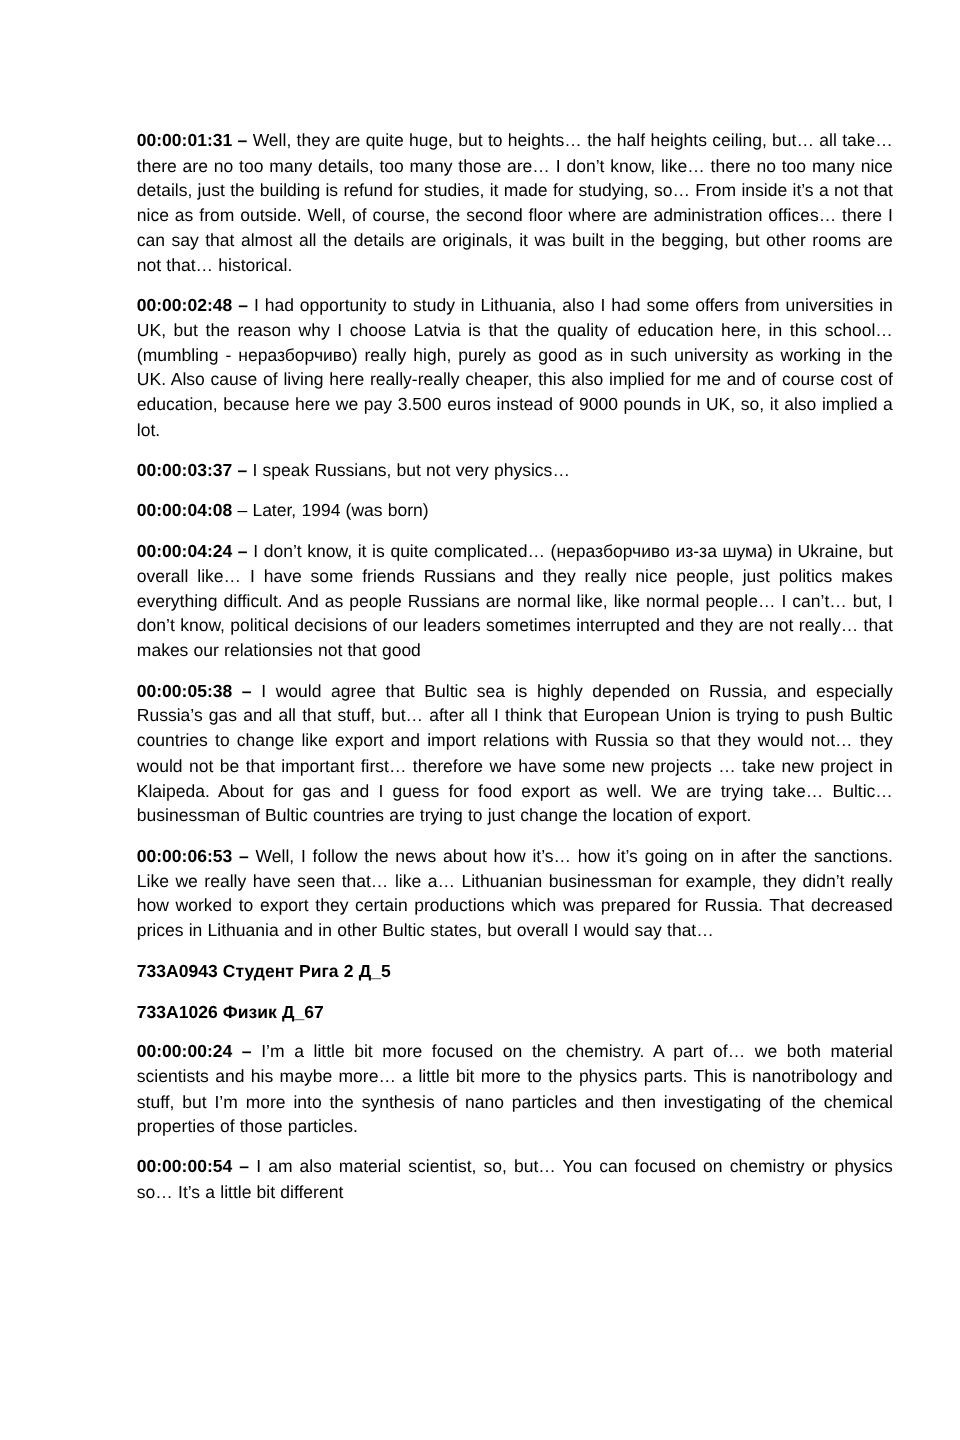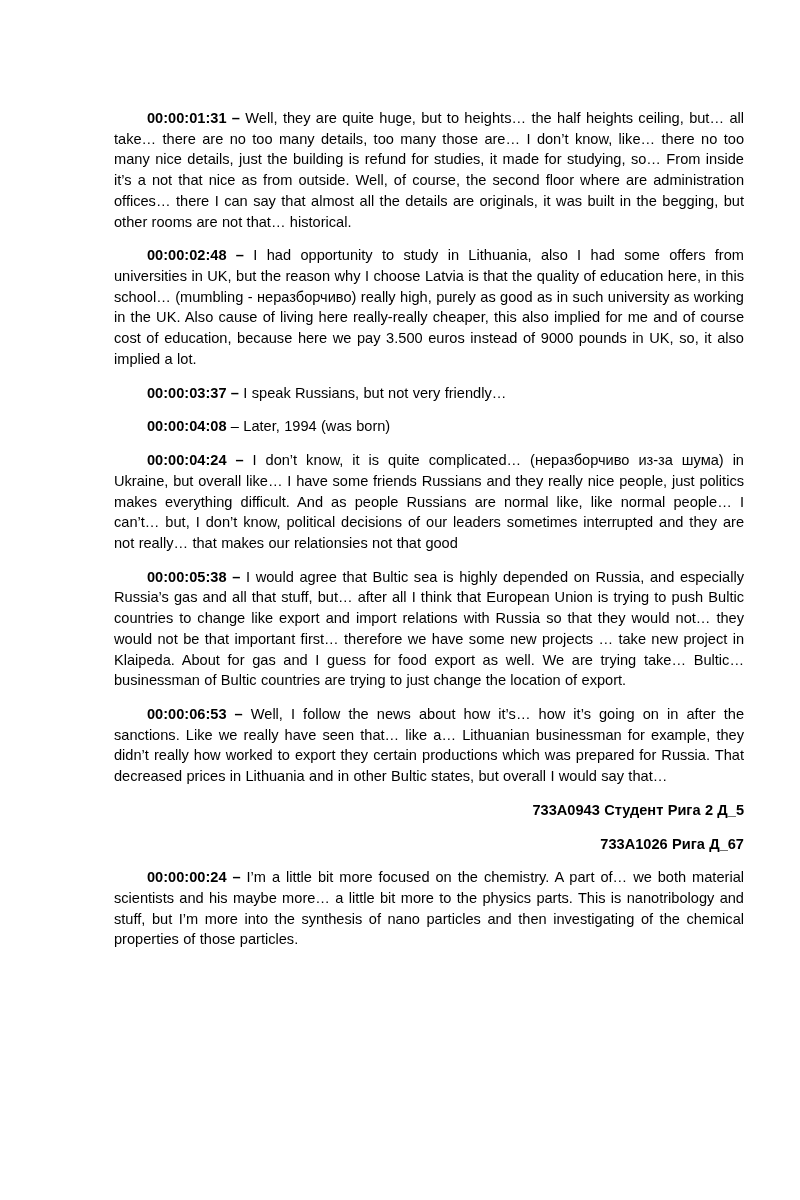--- a/index.html
+++ b/index.html
@@ -19,35 +19,36 @@
     font-size: 14.6px;
     color: #000000;
   }
   .block {
     margin: 0 0 13px 0;
     text-align: justify;
     line-height: 1.42;
     word-spacing: 0.02em;
   }
   .block.heading {
-    text-align: right;
+    text-align: left;
     font-weight: bold;
   }
-  .run-b { font-weight: bold; margin-left: 33px; }
+  .run-b { font-weight: bold; }
   .run-i { }
 </style>
 </head>
 <body>
 
 <div class="page">
   <div>
       <p class="block paragraph"><span class="run-b">00:00:01:31 – </span><span>Well, they are quite huge, but to heights… the half heights ceiling, but… all take… there are no too many details, too many those are… I don’t know, like… there no too many nice details, just the building is refund for studies, it made for studying, so… From inside it’s a not that nice as from outside. Well, of course, the second floor where are administration offices… there I can say that almost all the details are originals, it was built in the begging, but other rooms are not that… historical.</span></p>
       <p class="block paragraph"><span class="run-b">00:00:02:48 – </span><span>I had opportunity to study in Lithuania, also I had some offers from universities in UK, but the reason why I choose Latvia is that the quality of education here, in this school… (</span><span class="run-i">mumbling - неразборчиво</span><span>) really high, purely as good as in such university as working in the UK. Also cause of living here really-really cheaper, this also implied for me and of course cost of education, because here we pay 3.500 euros instead of 9000 pounds in UK, so, it also implied a lot.</span></p>
-      <p class="block paragraph"><span class="run-b">00:00:03:37 – </span><span>I speak Russians, but not very </span><span class="run-i">friendly</span><span>…</span></p>
+      <p class="block paragraph"><span class="run-b">00:00:03:37 – </span><span>I speak Russians, but not very </span><span class="run-i">physics</span><span>…</span></p>
       <p class="block paragraph"><span class="run-b">00:00:04:08 </span><span>– Later, 1994 (was born)</span></p>
       <p class="block paragraph"><span class="run-b">00:00:04:24 – </span><span>I don’t know, it is quite complicated… (</span><span class="run-i">неразборчиво из-за шума</span><span>) in Ukraine, but overall like… I have some friends Russians and they really nice people, just politics makes everything difficult. And as people Russians are normal like, like normal people… I can’t… but, I don’t know, political decisions of our leaders sometimes interrupted and they are not really… that makes our relationsies not that good</span></p>
       <p class="block paragraph"><span class="run-b">00:00:05:38 – </span><span>I would agree that </span><span class="run-i">Bultic sea</span><span> is highly depended on Russia, and especially Russia’s gas and all that stuff, but… after all I think that European Union is trying to push Bultic countries to change like export and import relations with Russia so that they would not… they would not be that important first… therefore we have some new projects … take new project in Klaipeda. About for gas and I guess for food export as well. We are trying take… Bultic… businessman of Bultic countries are trying to just change the location of export.</span></p>
       <p class="block paragraph"><span class="run-b">00:00:06:53 – </span><span>Well, I follow the news about how it’s… how it’s going on in after the sanctions. Like we really have seen that… like a… Lithuanian businessman for example, they didn’t really how </span><span class="run-i">worked</span><span> to export they </span><span class="run-i">certain</span><span> productions which was prepared for Russia. That decreased prices in Lithuania and in </span><span class="run-i">other Bultic</span><span> states, but overall I would say that…</span></p>
       <p class="block heading"><span class="run-b">733А0943 Студент Рига 2 Д_5</span></p>
-      <p class="block heading"><span class="run-b">733А1026 Рига Д_67</span></p>
+      <p class="block heading"><span class="run-b">733А1026 Физик Д_67</span></p>
       <p class="block paragraph"><span class="run-b">00:00:00:24 – </span><span>I’m a little bit more focused on the chemistry. A part of… we both </span><span class="run-i">material</span><span> scientists and his maybe more… a little bit more to the physics parts. This is nanotribology and stuff, but I’m more into the synthesis of nano particles and then investigating of the chemical properties of those particles.</span></p>
+      <p class="block paragraph"><span class="run-b">00:00:00:54 – </span><span>I am also material scientist, so, but… You can focused on chemistry or physics so… It’s a little bit different</span></p>
     </div>
 </div>
 
 </body></html>

